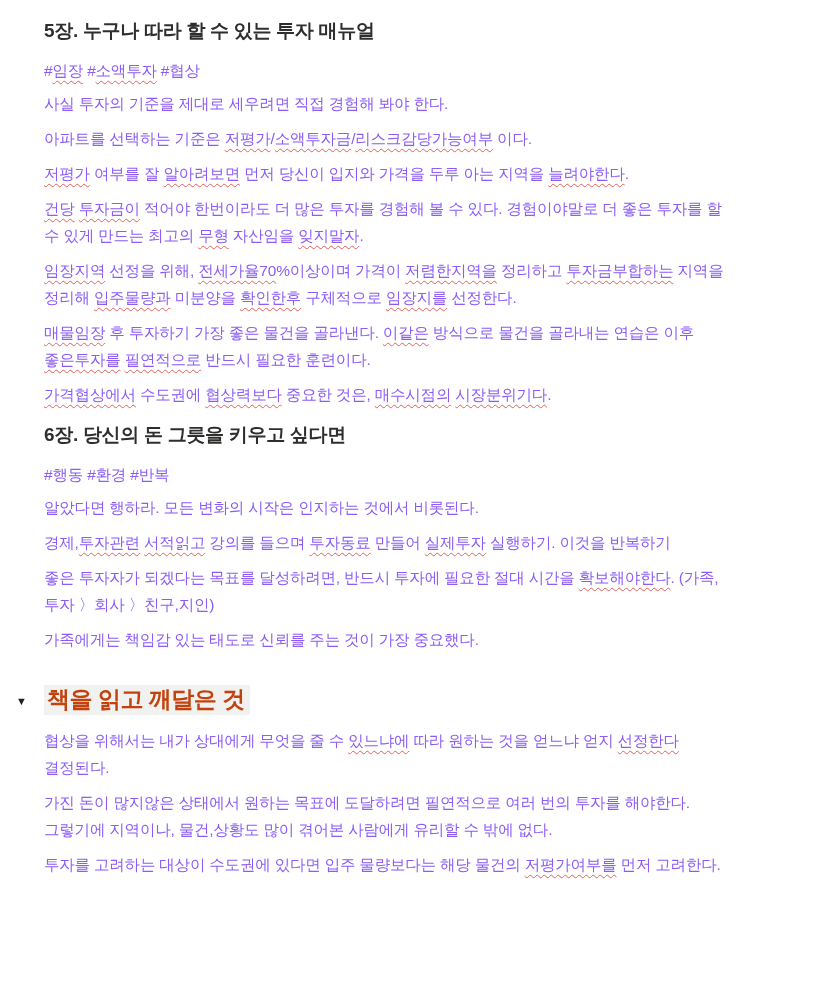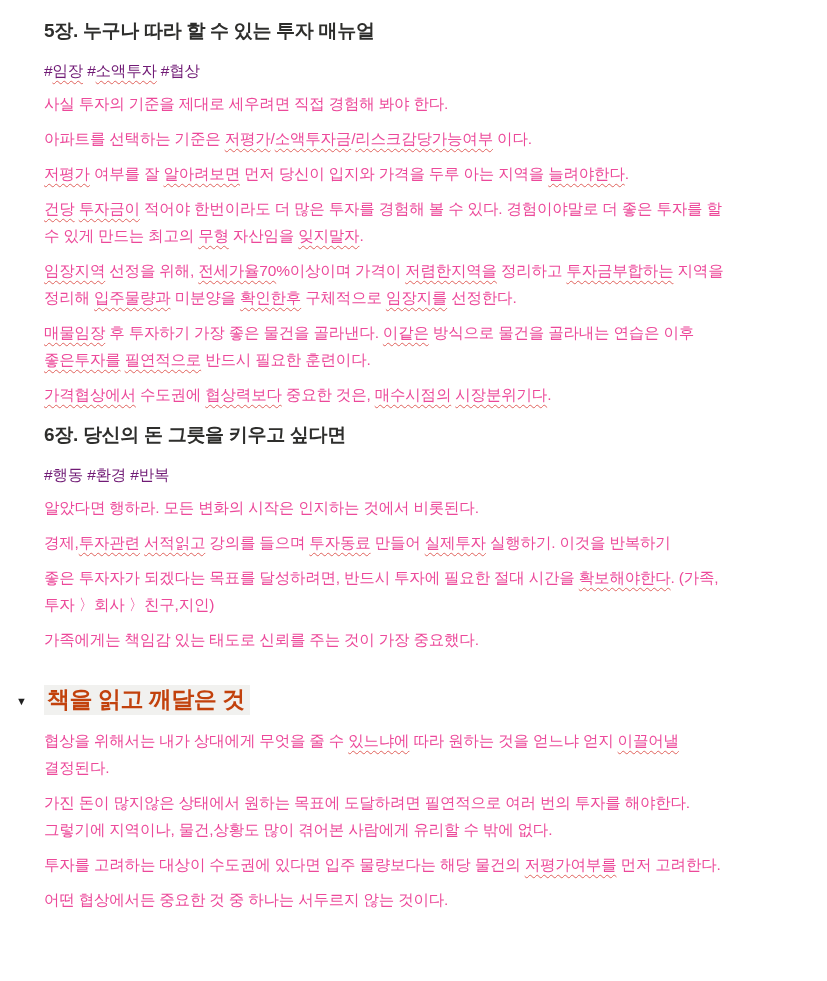--- a/index.html
+++ b/index.html
@@ -9,23 +9,23 @@
     font-family:"Liberation Sans","DejaVu Sans",sans-serif;
     color:#3b3b38;background:#ffffff;
   }
   .h{
     font-size:19px;font-weight:700;color:#2e2e2c;
     margin:14px 0 13px 0;letter-spacing:-0.3px;line-height:26px;
   }
   .h.first{margin-top:4px;}
   .para{
     font-size:15.5px;line-height:27px;margin:0 0 8px 0;
-    color:#ec4899;letter-spacing:-0.2px;word-break:keep-all;
+    color:#8b5cf6;letter-spacing:-0.2px;word-break:keep-all;
   }
-  .tags{margin-bottom:6px;color:#701a75;}
+  .tags{margin-bottom:6px;color:#8b5cf6;}
   .misspelled{
     text-decoration:underline;
     text-decoration-style:wavy;
     text-decoration-color:#e0625c;
     text-decoration-thickness:1px;
     text-underline-offset:4px;
     text-decoration-skip-ink:none;
   }
   .toggle-row{
     display:flex;align-items:center;
@@ -65,19 +65,18 @@
   <p class="para"><span>경제,</span><span class="misspelled">투자관련</span><span> </span><span class="misspelled">서적읽고</span><span> 강의를 들으며 </span><span class="misspelled">투자동료</span><span> 만들어 </span><span class="misspelled">실제투자</span><span> 실행하기. 이것을 반복하기</span></p>
   <p class="para"><span>좋은 투자자가 되겠다는 목표를 달성하려면, 반드시 투자에 필요한 절대 시간을 </span><span class="misspelled">확보해야한다</span><span>. (가족,투자 〉회사 〉친구,지인)</span></p>
   <p class="para"><span>가족에게는 책임감 있는 태도로 신뢰를 주는 것이 가장 중요했다.</span></p>
 
   <div class="toggle-row">
     <span class="toggle-tri">▼</span>
     <h2 class="toggle-title"><span class="hl">책을 읽고 깨달은 것</span></h2>
   </div>
 
   <div>
-    <p class="para"><span>협상을 위해서는 내가 상대에게 무엇을 줄 수 </span><span class="misspelled">있느냐에</span><span> 따라 원하는 것을 얻느냐 얻지 </span><span class="misspelled">이끌어낼</span><span> 결정된다.</span></p>
+    <p class="para"><span>협상을 위해서는 내가 상대에게 무엇을 줄 수 </span><span class="misspelled">있느냐에</span><span> 따라 원하는 것을 얻느냐 얻지 </span><span class="misspelled">선정한다</span><span> 결정된다.</span></p>
     <p class="para"><span>가진 돈이 많지않은 상태에서 원하는 목표에 도달하려면 필연적으로 여러 번의 투자를 해야한다. 그렇기에 지역이나, 물건,상황도 많이 겪어본 사람에게 유리할 수 밖에 없다.</span></p>
     <p class="para"><span>투자를 고려하는 대상이 수도권에 있다면 입주 물량보다는 해당 물건의 </span><span class="misspelled">저평가여부를</span><span> 먼저 고려한다.</span></p>
-    <p class="para"><span>어떤 협상에서든 중요한 것 중 하나는 서두르지 않는 것이다.</span></p>
   </div>
 
 </div>
 
 </body></html>

